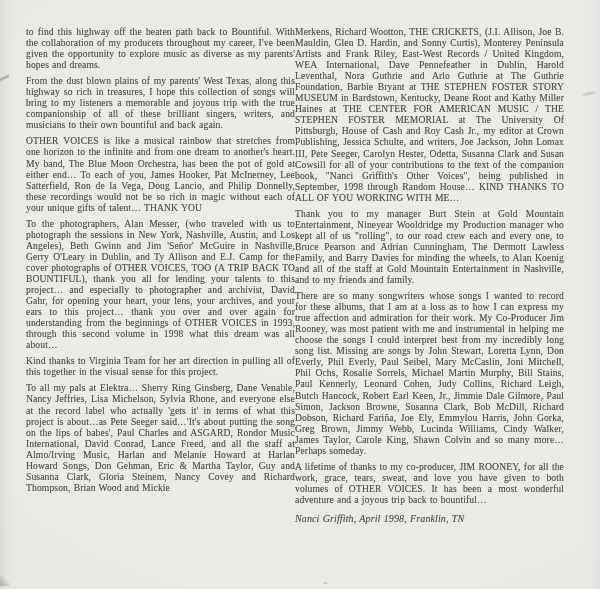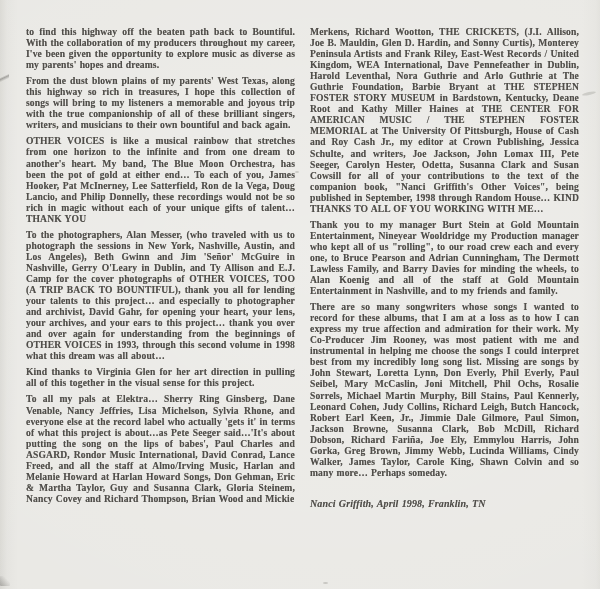--- a/index.html
+++ b/index.html
@@ -19,41 +19,39 @@
     font-family: "Liberation Serif", "DejaVu Serif", serif;
     color: #4e4c49;
   }
   .columns {
     position: absolute;
     top: 26px;
     left: 26px;
     right: 20px;
     bottom: 0;
     display: flex;
-    gap: 15px;
-    font-weight: bold;
   }
   .col {
     flex: 0 0 269px;
     width: 269px;
   }
   .col p {
     margin: 0 0 5px 0;
     font-size: 9.6px;
     line-height: 11.05px;
     text-align: justify;
     letter-spacing: 0.12px;
     word-spacing: 0.6px;
     color: #504e4a;
     text-shadow: 0 0 0.4px rgba(80,78,74,0.45);
   }
   .col p.signature {
     font-style: italic;
     text-align: left;
-    margin-top: 20px;
+    margin-top: 8px;
     font-size: 10px;
   }
   
   .artifact {
     position: absolute;
     pointer-events: none;
   }
   .edge-tick {
     left: 0px;
     top: 68px;
@@ -100,28 +98,29 @@
 
 <div class="page">
 
   <div class="columns">
 
     <div class="col">
       <p>to find this highway off the beaten path back to Bountiful. With the collaboration of my producers throughout my career, I've been given the opportunity to explore music as diverse as my parents' hopes and dreams.</p>
       <p>From the dust blown plains of my parents' West Texas, along this highway so rich in treasures, I hope this collection of songs will bring to my listeners a memorable and joyous trip with the true companionship of all of these brilliant singers, writers, and musicians to their own bountiful and back again.</p>
       <p>OTHER VOICES is like a musical rainbow that stretches from one horizon to the infinite and from one dream to another's heart.  My band, The Blue Moon Orchestra, has been the pot of gold at either end… To each of you, James Hooker, Pat McInerney, Lee Satterfield, Ron de la Vega, Doug Lancio, and Philip Donnelly, these recordings would not be so rich in magic without each of your unique gifts of talent… THANK YOU</p>
       <p>To the photographers, Alan Messer, (who traveled with us to photograph the sessions in New York, Nashville, Austin, and Los Angeles), Beth Gwinn and Jim 'Señor' McGuire in Nashville, Gerry O'Leary in Dublin, and Ty Allison and E.J. Camp for the cover photographs of OTHER VOICES, TOO (A TRIP BACK TO BOUNTIFUL), thank you all for lending your talents to this project… and especially to photographer and archivist, David Gahr, for opening your heart, your lens, your archives, and your ears to this project… thank you over and over again for understanding from the beginnings of OTHER VOICES in 1993, through this second volume in 1998 what this dream was all about…</p>
-      <p>Kind thanks to Virginia Glen for her art direction in pulling all of this together in the visual sense for this project.</p>
+      <p>Kind thanks to Virginia Team for her art direction in pulling all of this together in the visual sense for this project.</p>
       <p>To all my pals at Elektra… Sherry Ring Ginsberg, Dane Venable, Nancy Jeffries, Lisa Michelson, Sylvia Rhone, and everyone else at the record label who actually 'gets it' in terms of what this project is about…as Pete Seeger said…'It's about putting the song on the lips of babes', Paul Charles and ASGARD, Rondor Music International, David Conrad, Lance Freed, and all the staff at Almo/Irving Music, Harlan and Melanie Howard at Harlan Howard Songs, Don Gehman, Eric &amp; Martha Taylor, Guy and Susanna Clark, Gloria Steinem, Nancy Covey and Richard Thompson, Brian Wood and Mickie</p>
     </div>
 
     <div class="col">
       <p>Merkens, Richard Wootton, THE CRICKETS, (J.I. Allison, Joe B. Mauldin, Glen D. Hardin, and Sonny Curtis), Monterey Peninsula Artists and Frank Riley, East-West Records / United Kingdom, WEA International, Dave Pennefeather in Dublin, Harold Leventhal, Nora Guthrie and Arlo Guthrie at The Guthrie Foundation, Barbie Bryant at THE STEPHEN FOSTER STORY MUSEUM in Bardstown, Kentucky, Deane Root and Kathy Miller Haines at THE CENTER FOR AMERICAN MUSIC / THE STEPHEN FOSTER MEMORIAL at The University Of Pittsburgh, House of Cash and Roy Cash Jr., my editor at Crown Publishing, Jessica Schulte, and writers, Joe Jackson, John Lomax III, Pete Seeger, Carolyn Hester, Odetta, Susanna Clark and Susan Cowsill for all of your contributions to the text of the companion book, "Nanci Griffith's Other Voices", being published in September, 1998 through Random House… KIND THANKS TO ALL OF YOU WORKING WITH ME…</p>
       <p>Thank you to my manager Burt Stein at Gold Mountain Entertainment, Nineyear Wooldridge my Production manager who kept all of us "rolling", to our road crew each and every one, to Bruce Pearson and Adrian Cunningham, The Dermott Lawless Family, and Barry Davies for minding the wheels, to Alan Koenig and all of the staff at Gold Mountain Entertainment in Nashville, and to my friends and family.</p>
       <p>There are so many songwriters whose songs I wanted to record for these albums, that I am at a loss as to how I can express my true affection and admiration for their work.  My Co-Producer Jim Rooney, was most patient with me and instrumental in helping me choose the songs I could interpret best from my incredibly long song list.  Missing are songs by John Stewart, Loretta Lynn, Don Everly, Phil Everly, Paul Seibel, Mary McCaslin, Joni Mitchell, Phil Ochs, Rosalie Sorrels, Michael Martin Murphy, Bill Stains, Paul Kennerly, Leonard Cohen, Judy Collins, Richard Leigh, Butch Hancock, Robert Earl Keen, Jr., Jimmie Dale Gilmore, Paul Simon, Jackson Browne, Susanna Clark, Bob McDill, Richard Dobson, Richard Fariña, Joe Ely, Emmylou Harris, John Gorka, Greg Brown, Jimmy Webb, Lucinda Williams, Cindy Walker, James Taylor, Carole King, Shawn Colvin and so many more… Perhaps someday.</p>
+      <p>A lifetime of thanks to my co-producer, JIM ROONEY, for all the work, grace, tears, sweat, and love you have given to both volumes of OTHER VOICES.  It has been a most wonderful adventure and a joyous trip back to bountiful…</p>
       <p class="signature">Nanci Griffith, April 1998, Franklin, TN</p>
     </div>
 
   </div>
 
   <div class="artifact edge-tick"></div>
   <div class="artifact corner-mark"></div>
   <div class="artifact speck-1"></div>
   <div class="artifact speck-2"></div>
   <div class="artifact speck-3"></div>

